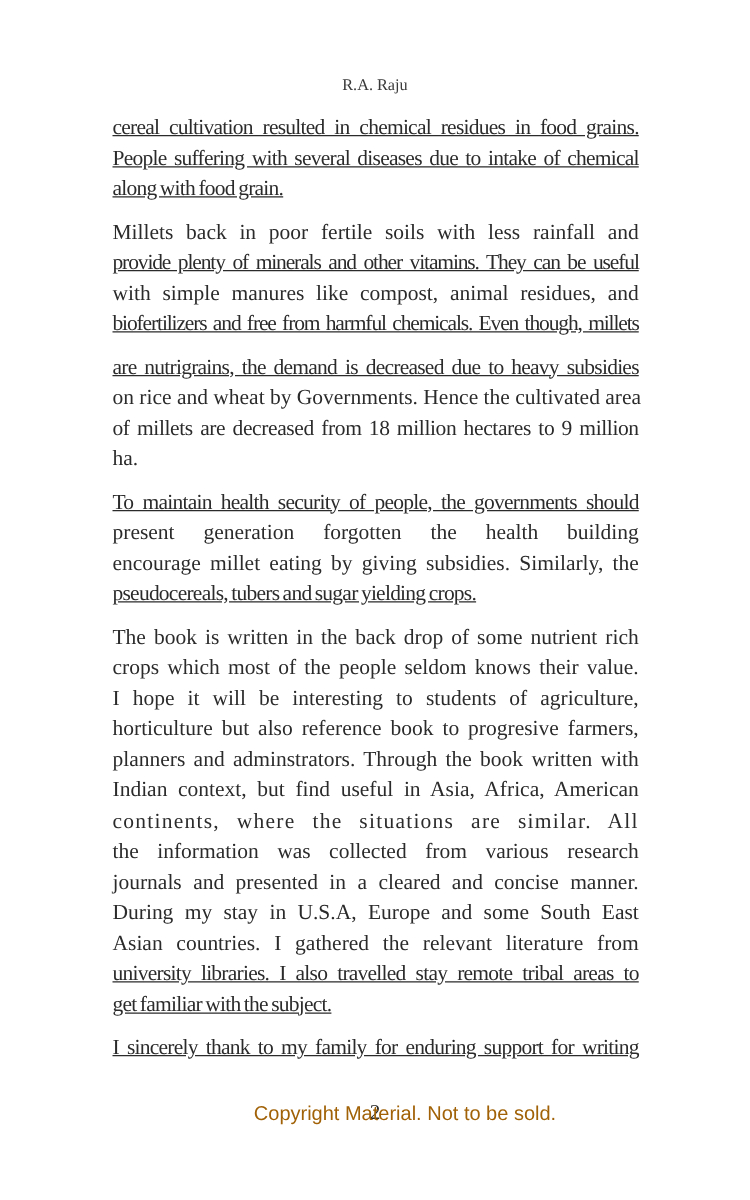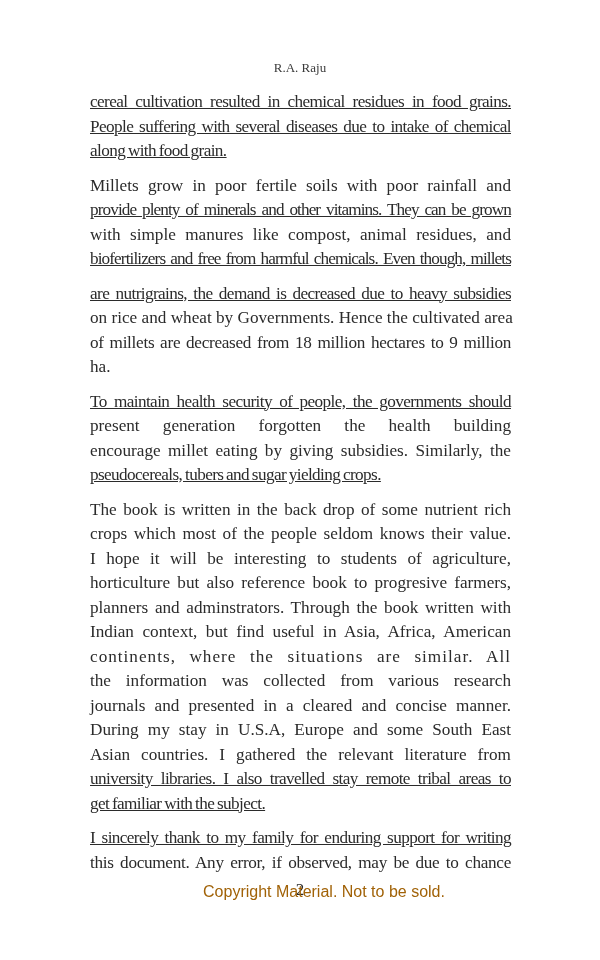--- a/index.html
+++ b/index.html
@@ -38,22 +38,22 @@
 
   <div class="body-text">
 
     <div class="para">
       <span class="line tight">cereal cultivation  resulted in chemical residues in food grains.</span>
       <span class="line tight">People suffering with  several diseases due to intake of chemical</span>
       <span class="line last tight">along with food grain.</span>
     </div>
 
     <div class="para">
-      <span class="line">Millets grow in poor fertile soils with poor rainfall and</span>
-      <span class="line tight" style="letter-spacing:-0.9px;word-spacing:-2px;">provide plenty of minerals and other vitamins. They can be grown</span>
+      <span class="line">Millets back in poor fertile soils with less rainfall and</span>
+      <span class="line tight" style="letter-spacing:-0.9px;word-spacing:-2px;">provide plenty of minerals and other vitamins. They can be useful</span>
       <span class="line">with simple manures like compost, animal residues, and</span>
       <span class="line tight gap-after" style="letter-spacing:-0.9px;word-spacing:-2px;">biofertilizers and free from harmful chemicals. Even though, millets</span>
       <span class="line tight">are nutrigrains, the demand is decreased due to heavy subsidies</span>
       <span class="line">on rice and wheat by Governments. Hence the cultivated area</span>
       <span class="line" style="letter-spacing:-0.3px;">of  millets are decreased from 18 million hectares to 9 million</span>
       <span class="line last">ha.</span>
     </div>
 
     <div class="para">
       <span class="line tight">To maintain health security of people, the governments  should</span>
@@ -73,19 +73,18 @@
       <span class="line">the  information was collected from various research</span>
       <span class="line">journals and  presented in a cleared and concise manner.</span>
       <span class="line">During my stay in U.S.A, Europe and some South East</span>
       <span class="line">Asian  countries.  I gathered the relevant literature from</span>
       <span class="line tight">university libraries. I also  travelled stay remote tribal areas to</span>
       <span class="line last tight">get familiar with the subject.</span>
     </div>
 
     <div class="para">
       <span class="line tight">I sincerely thank to my family for enduring support for  writing</span>
-      <span class="line" style="letter-spacing:-0.3px;">this document. Any error, if observed, may be due to  chance</span>
     </div>
   </div>
 
   <div class="page-number">2</div>
   <div class="copyright">Copyright Material. Not to be sold.</div>
 </div>
 
 </body></html>

